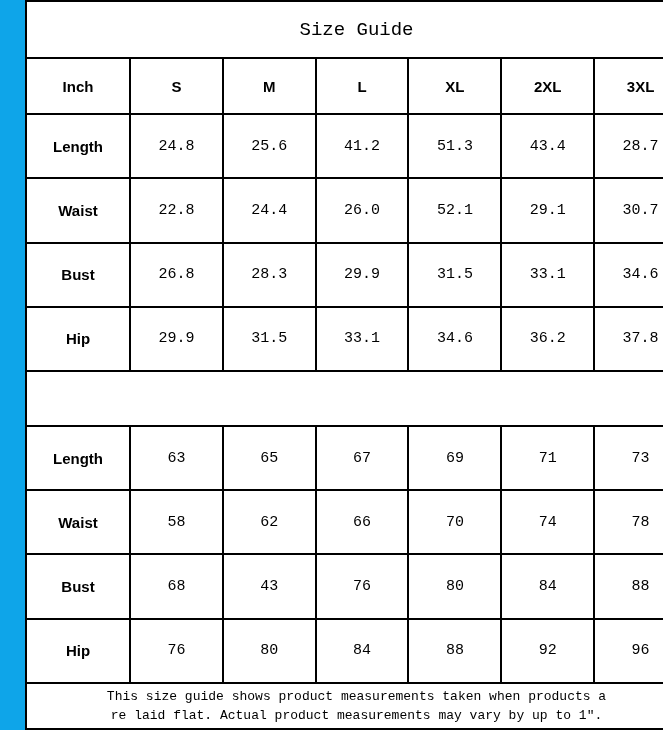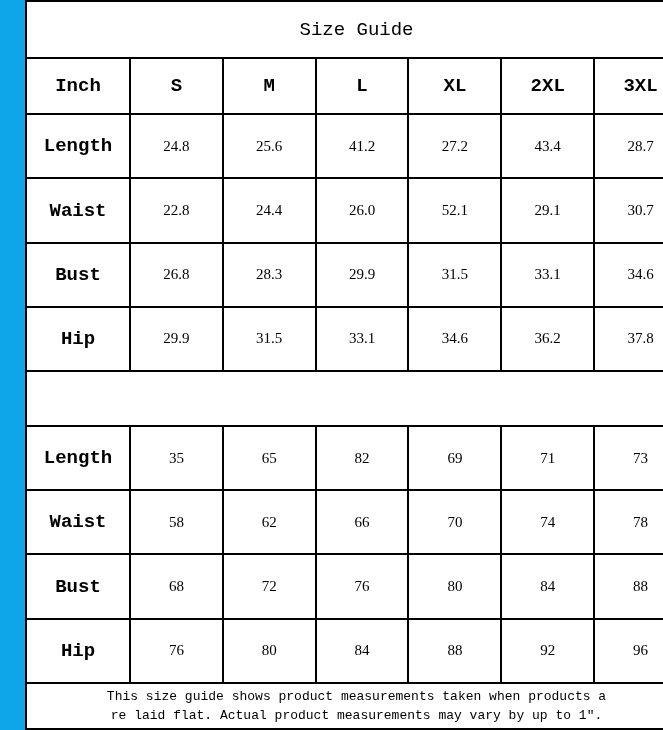--- a/index.html
+++ b/index.html
@@ -35,26 +35,26 @@
   tr.data-row { height: 64px; }
   tr.gap-row { height: 55px; }
   tr.footer-row { height: 46px; }
   .title-cell {
     font-family: "Liberation Mono", "DejaVu Sans Mono", monospace;
     font-size: 19px;
     font-weight: normal;
     letter-spacing: 0px;
   }
   .unit-cell, .col-header-cell, .row-label-cell {
-    font-family: Liberation Mono, monospace;
-    font-size: 19px;
+    font-family: Liberation Sans, sans-serif;
+    font-size: 15px;
     font-weight: bold;
   }
   .value-cell {
-    font-family: Liberation Serif, serif;
+    font-family: Liberation Mono, monospace;
     font-size: 15px;
     font-weight: normal;
   }
   .footer-cell {
     font-family: "Liberation Mono", "DejaVu Sans Mono", monospace;
     font-size: 13px;
     line-height: 19px;
     font-weight: normal;
   }
 </style>
@@ -86,21 +86,21 @@
       <td class="col-header-cell">XL</td>
       <td class="col-header-cell">2XL</td>
       <td class="col-header-cell">3XL</td>
     </tr>
 
     <tr class="data-row">
       <td class="row-label-cell">Length</td>
       <td class="value-cell">24.8</td>
       <td class="value-cell">25.6</td>
       <td class="value-cell">41.2</td>
-      <td class="value-cell">27.2</td>
+      <td class="value-cell">51.3</td>
       <td class="value-cell">43.4</td>
       <td class="value-cell">28.7</td>
     </tr>
 
     <tr class="data-row">
       <td class="row-label-cell">Waist</td>
       <td class="value-cell">22.8</td>
       <td class="value-cell">24.4</td>
       <td class="value-cell">26.0</td>
       <td class="value-cell">52.1</td>
@@ -128,42 +128,42 @@
       <td class="value-cell">37.8</td>
     </tr>
 
     <tr class="gap-row">
       <td colspan="7"></td>
     </tr>
 
 
     <tr class="data-row">
       <td class="row-label-cell">Length</td>
-      <td class="value-cell">35</td>
+      <td class="value-cell">63</td>
       <td class="value-cell">65</td>
-      <td class="value-cell">82</td>
+      <td class="value-cell">67</td>
       <td class="value-cell">69</td>
       <td class="value-cell">71</td>
       <td class="value-cell">73</td>
     </tr>
 
     <tr class="data-row">
       <td class="row-label-cell">Waist</td>
       <td class="value-cell">58</td>
       <td class="value-cell">62</td>
       <td class="value-cell">66</td>
       <td class="value-cell">70</td>
       <td class="value-cell">74</td>
       <td class="value-cell">78</td>
     </tr>
 
     <tr class="data-row">
       <td class="row-label-cell">Bust</td>
       <td class="value-cell">68</td>
-      <td class="value-cell">72</td>
+      <td class="value-cell">43</td>
       <td class="value-cell">76</td>
       <td class="value-cell">80</td>
       <td class="value-cell">84</td>
       <td class="value-cell">88</td>
     </tr>
 
     <tr class="data-row">
       <td class="row-label-cell">Hip</td>
       <td class="value-cell">76</td>
       <td class="value-cell">80</td>

